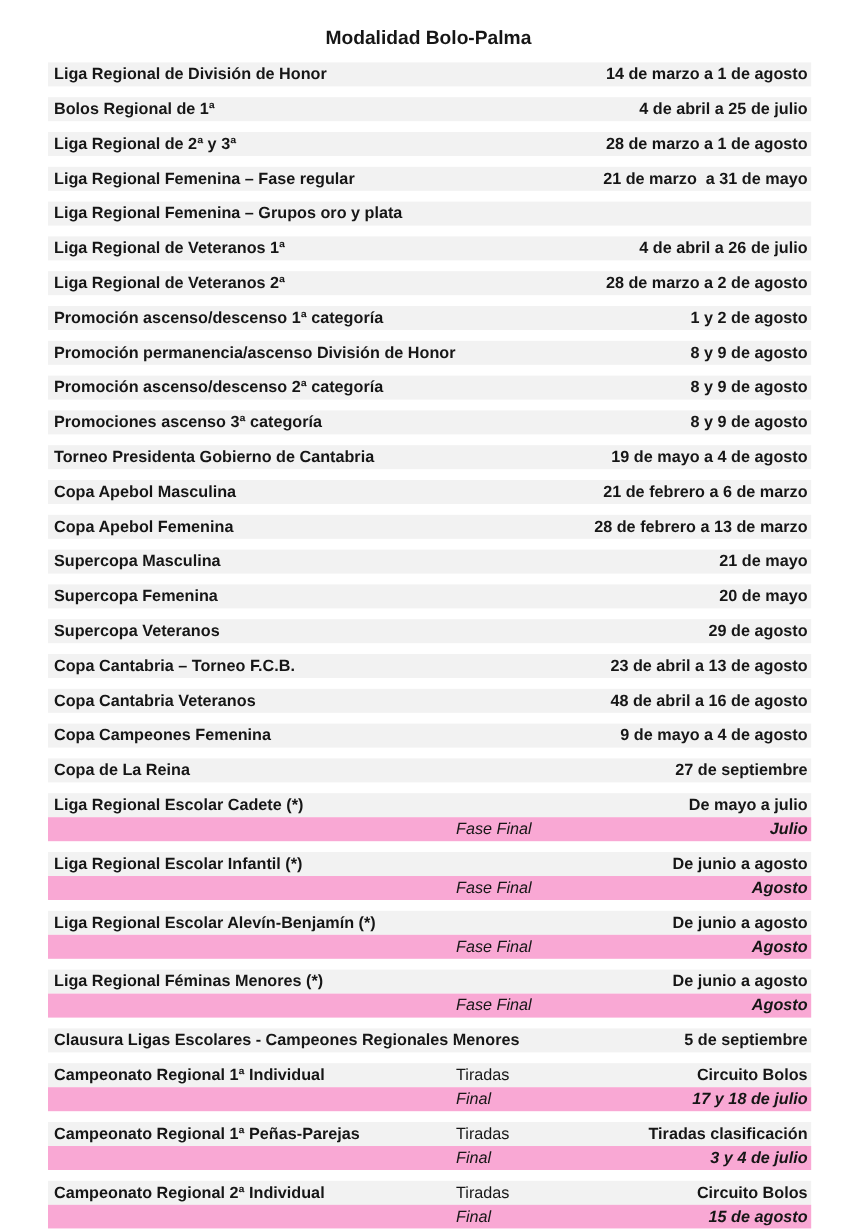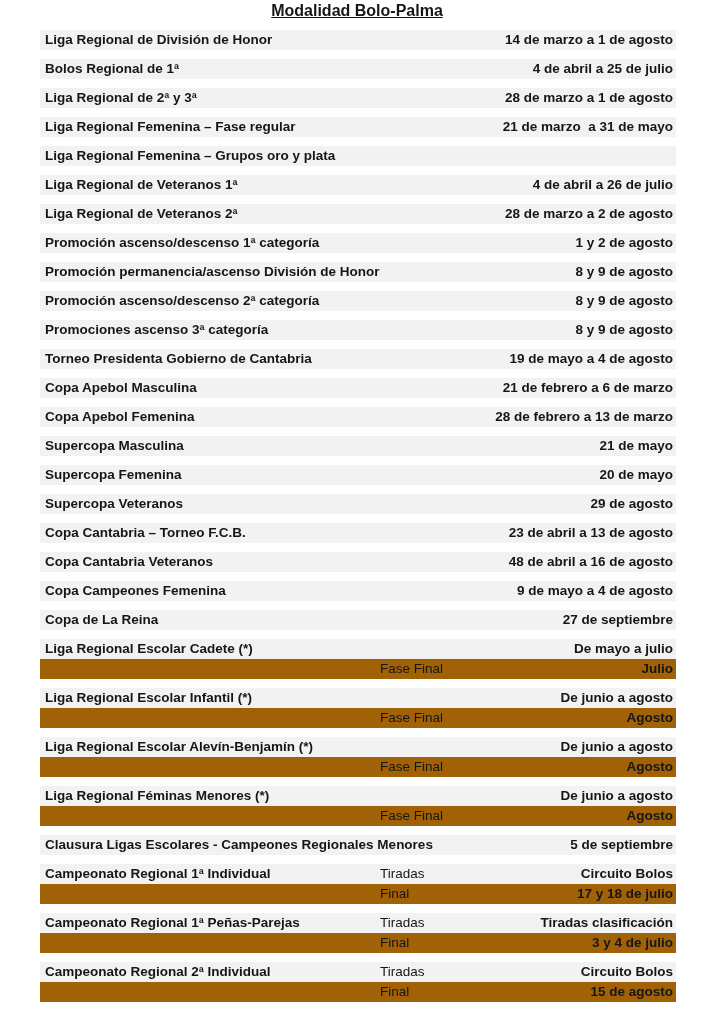--- a/index.html
+++ b/index.html
@@ -10,24 +10,24 @@
     color: #161616;
   }
   .page {
     position: relative;
     width: 714px;
     height: 1024px;
     background: #ffffff;
     overflow: hidden;
   }
   .title {
+    margin-top: 22px;
     text-align: center;
     font-size: 16px;
     font-weight: bold;
-    text-decoration: underline;
     line-height: 22px;
   }
   .rows {
     margin-top: 8px;
   }
   .row {
     margin: 0 38px 9px 40px;
   }
   .line {
     position: relative;
@@ -35,21 +35,22 @@
     display: flex;
     align-items: flex-start;
     padding: 0 3px 0 5px;
     font-size: 13.5px;
     line-height: 20px;
   }
   .line1 {
     background: #f2f2f2;
   }
   .line2 {
-    background: #a16207;
+    background: #f9a8d4;
+    font-style: italic;
   }
   .name {
     font-weight: bold;
     white-space: pre;
   }
   .mid {
     position: absolute;
     left: 340px;
     font-weight: normal;
     white-space: pre;

